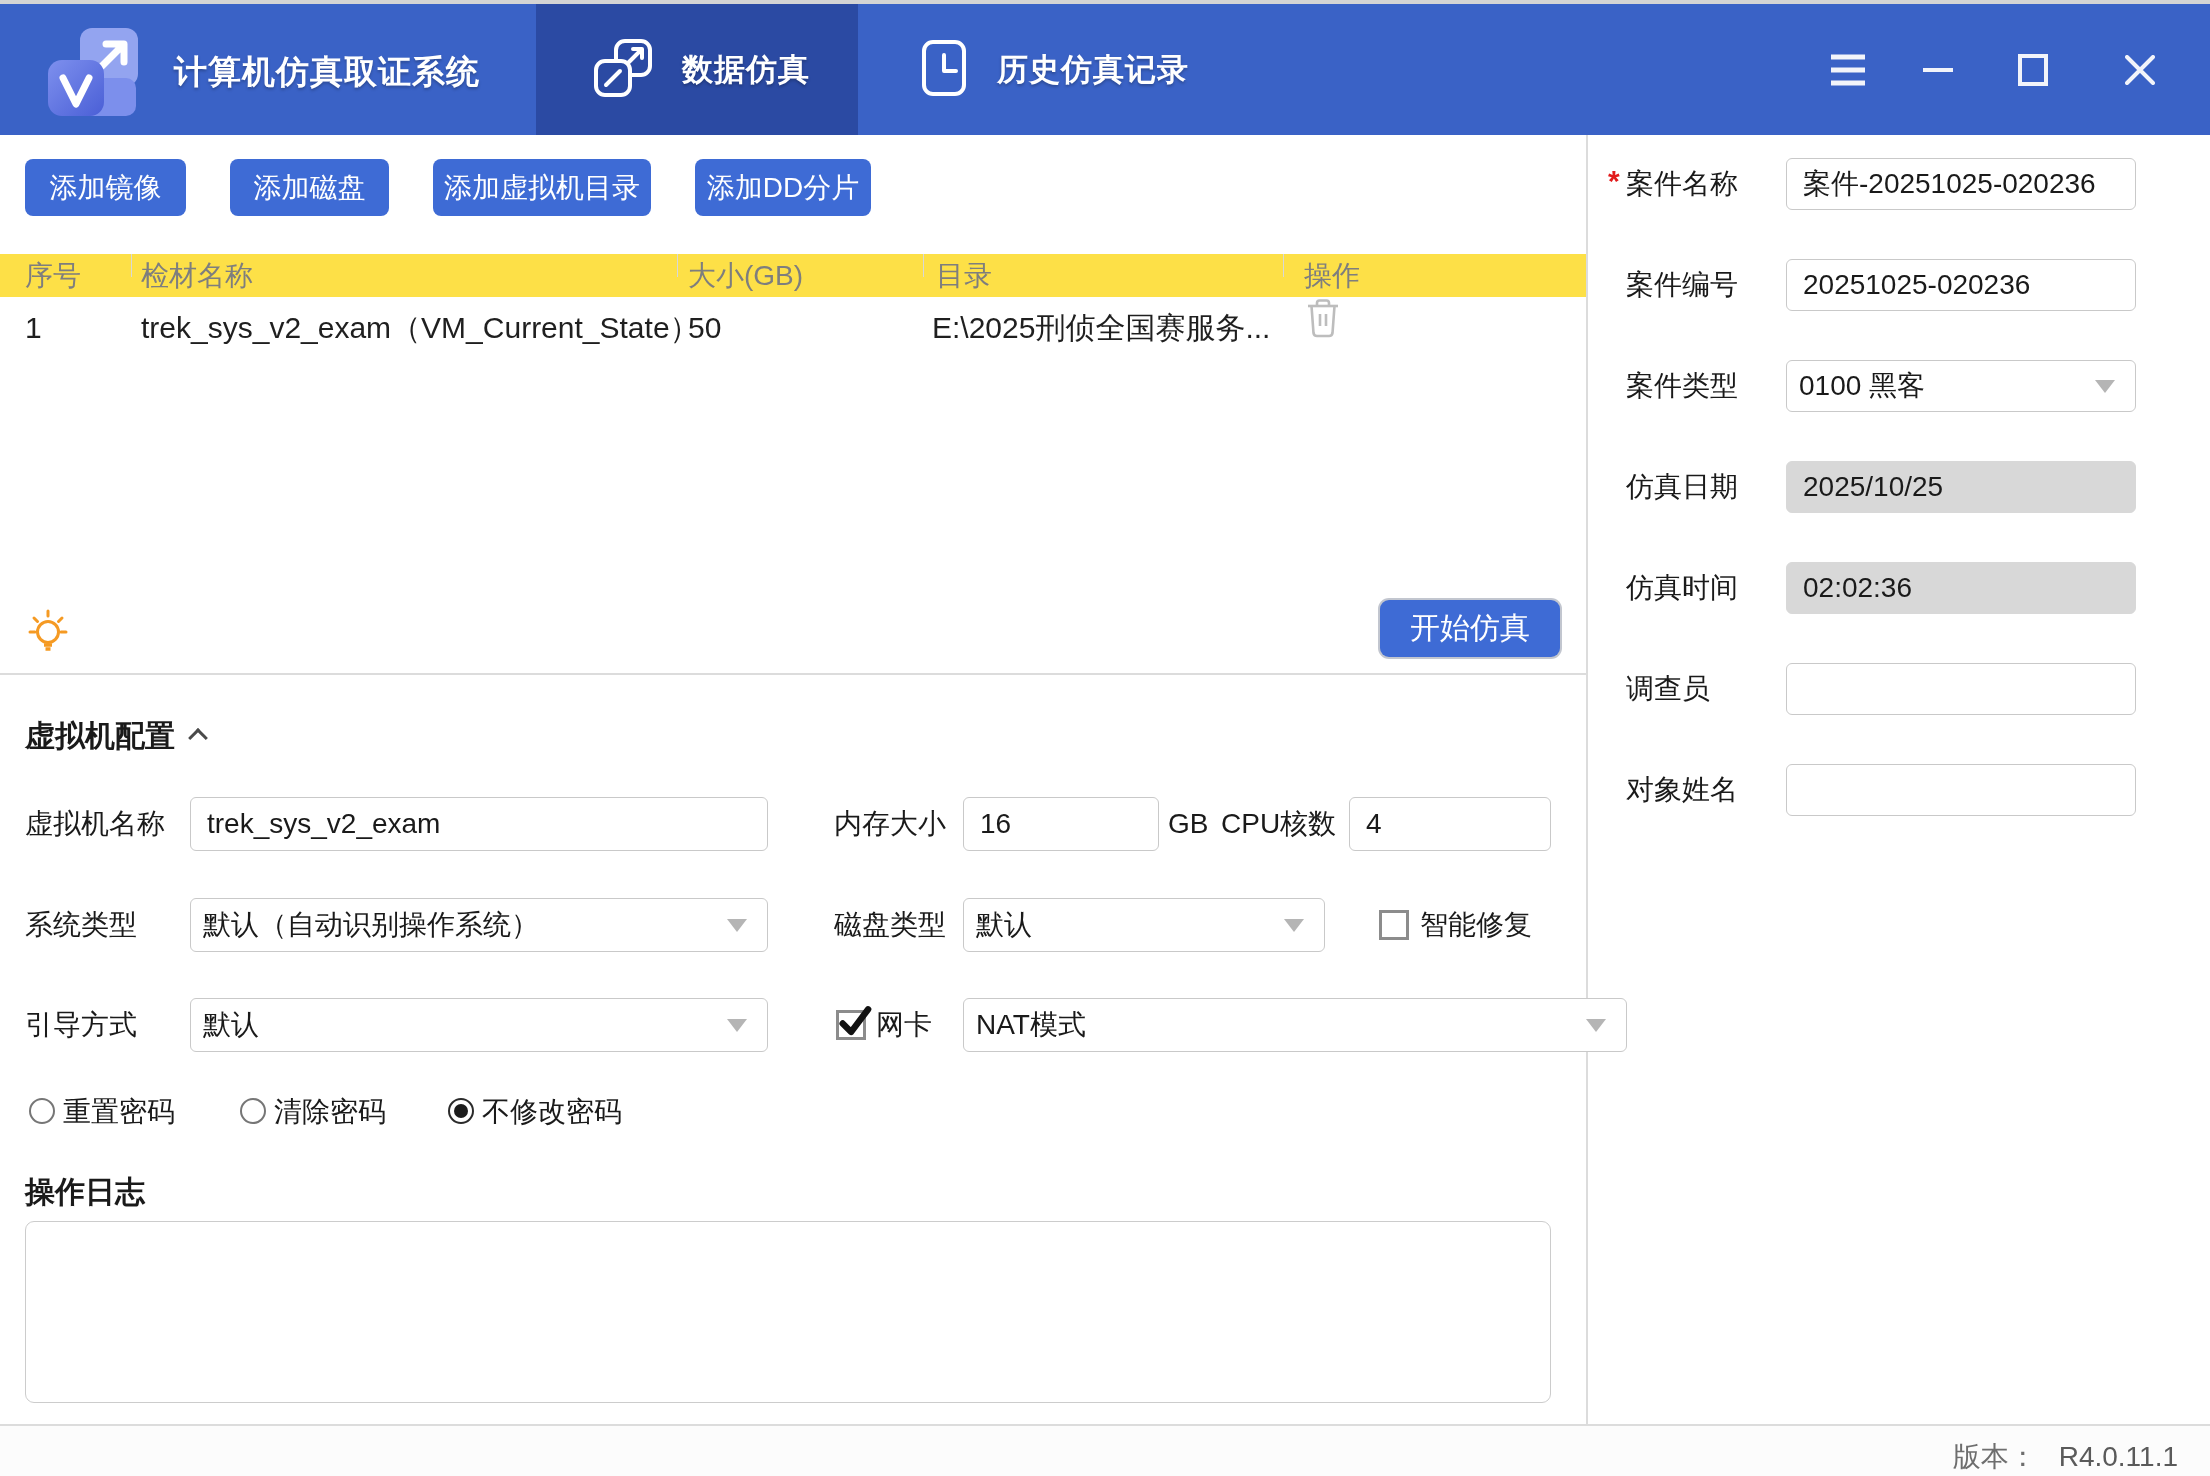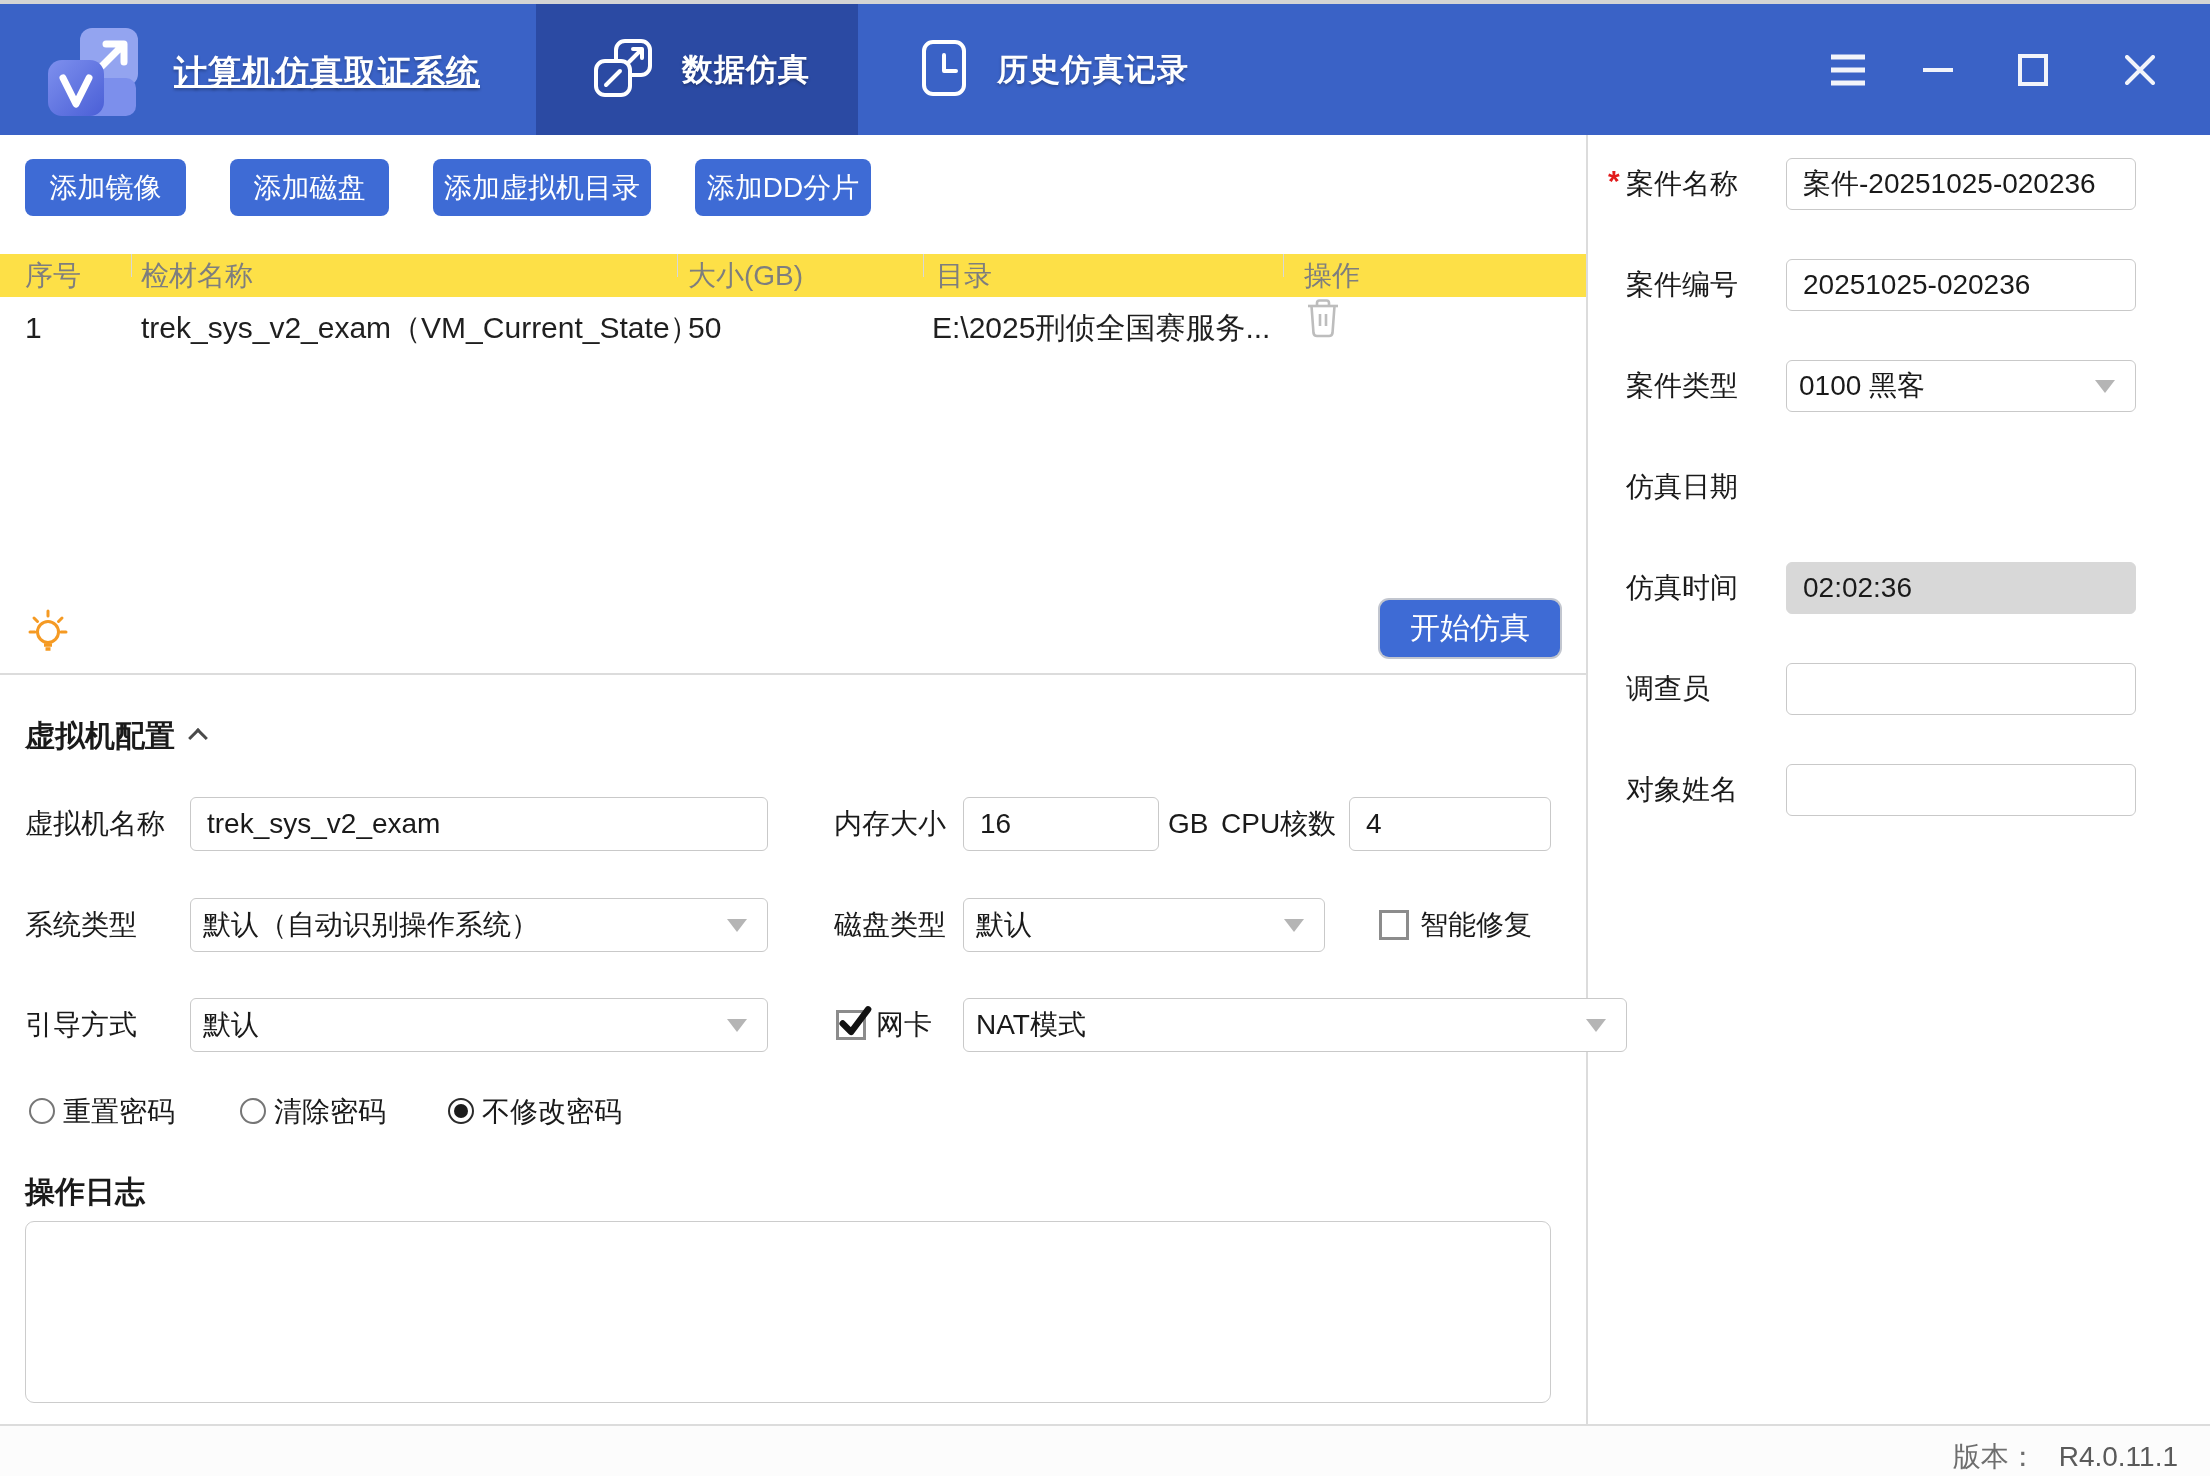--- a/index.html
+++ b/index.html
@@ -6,21 +6,21 @@
   html,body { background:#fff; }
   body { font-family:"Liberation Sans","DejaVu Sans",sans-serif; }
   .app { position:relative; width:2210px; height:1476px; background:#fff; overflow:hidden; }
 
   
   .titlebar { position:absolute; left:0; top:0; width:2210px; height:135px;
               background:#3A62C6; border-top:4px solid #D4D4D4; }
   .brand { position:absolute; left:46px; top:12px; height:112px; display:flex; align-items:center; }
   .logo { width:104px; height:104px; position:relative; }
   .app-title { color:#fff; font-size:33px; font-weight:bold; margin-left:24px; letter-spacing:1px;
-               text-shadow:0 2px 3px rgba(0,0,0,.25);text-decoration:underline; }
+               text-shadow:0 2px 3px rgba(0,0,0,.25); }
   .tab { position:absolute; top:0; height:131px; display:flex; align-items:center; cursor:default; }
   .tab.active { background:#2B4AA3; }
   .tab .tab-icon { margin-right:28px; }
   .tab .tab-label { color:#fff; font-size:31px; font-weight:bold; letter-spacing:1px;
                     text-shadow:0 2px 3px rgba(0,0,0,.25); }
   .tab-data    { left:536px; width:322px; padding-left:56px; }
   .tab-history { left:880px; width:330px; padding-left:39px; }
   .tab-help    { left:1215px; width:240px; padding-left:44px; }
   .winctl { position:absolute; top:0; height:131px; width:64px; display:flex; align-items:center; justify-content:center; }
   .wc-menu { left:1816px; } .wc-min { left:1906px; } .wc-max { left:2001px; } .wc-close { left:2108px; }
@@ -265,20 +265,21 @@
   </div>
   <div class="case-row" style="top:360px;">
     <span class="flabel">案件类型</span>
     <div class="selbox">
       <span class="sel-val">0100 黑客</span>
       <span class="tri"></span>
     </div>
   </div>
   <div class="case-row" style="top:461px;">
     <span class="flabel">仿真日期</span>
+    <input class="tbox disabled" disabled="" value="2025/10/25" style="">
   </div>
   <div class="case-row" style="top:562px;">
     <span class="flabel">仿真时间</span>
     <input class="tbox disabled" disabled="" value="02:02:36" style="">
   </div>
   <div class="case-row" style="top:663px;">
     <span class="flabel">调查员</span>
     <input class="tbox" value="" style="">
   </div>
   <div class="case-row" style="top:764px;">

